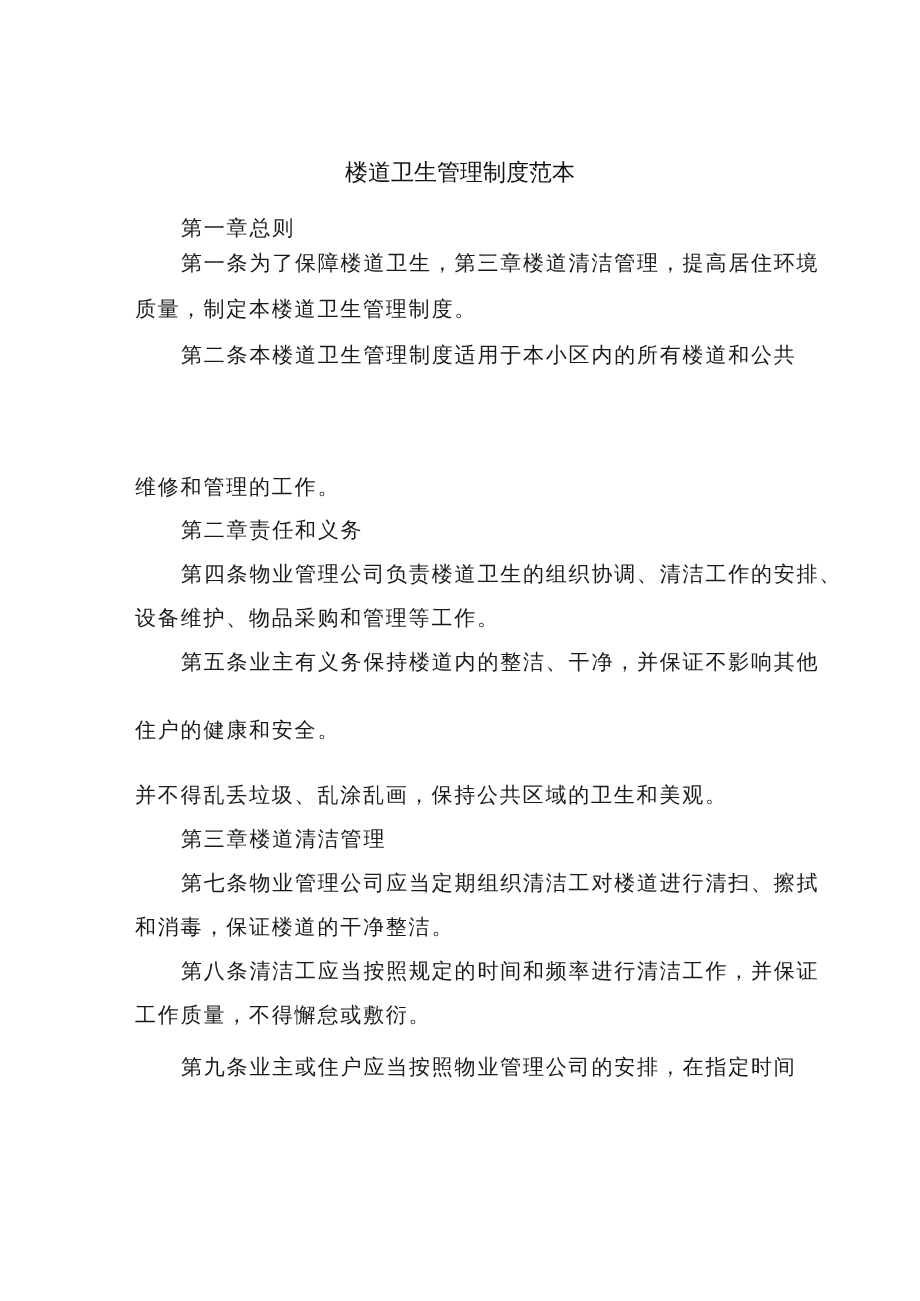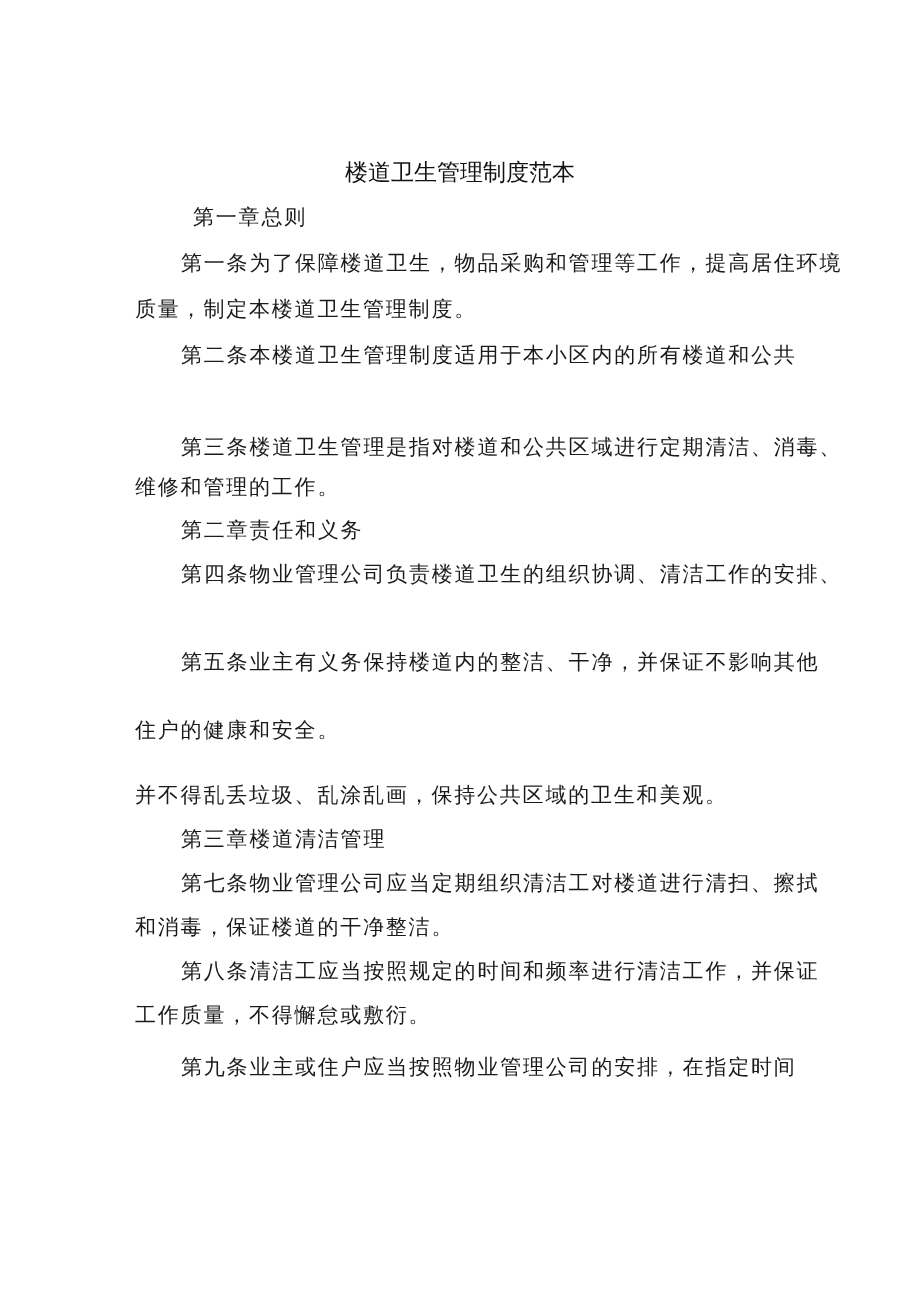--- a/index.html
+++ b/index.html
@@ -45,33 +45,33 @@
     }
     .indent { left: 181px; }
     .cont { left: 135px; }
   </style>
 </head>
 <body>
 
 <div class="page">
   <h1 class="title">楼道卫生管理制度范本</h1>
 
-  <div class="line indent" style="top:203px;margin-left:12px;">第一章总则</div>
+  <div class="line indent" style="top:214px;">第一章总则</div>
 
-  <div class="line indent" style="top:249px;">第一条为了保障楼道卫生，物品采购和管理等工作，提高居住环境</div>
+  <div class="line indent" style="top:249px;">第一条为了保障楼道卫生，第三章楼道清洁管理，提高居住环境</div>
   <div class="line cont" style="top:295px;">质量，制定本楼道卫生管理制度。</div>
 
   <div class="line indent" style="top:341px;">第二条本楼道卫生管理制度适用于本小区内的所有楼道和公共</div>
 
-  <div class="line indent" style="top:433px;">第三条楼道卫生管理是指对楼道和公共区域进行定期清洁、消毒、</div>
   <div class="line cont" style="top:473px;">维修和管理的工作。</div>
 
   <div class="line indent" style="top:516px;">第二章责任和义务</div>
 
   <div class="line indent" style="top:560px;font-family:Liberation Serif, serif;">第四条物业管理公司负责楼道卫生的组织协调、清洁工作的安排、</div>
+  <div class="line cont" style="top:604px;">设备维护、物品采购和管理等工作。</div>
 
   <div class="line indent" style="top:648px;">第五条业主有义务保持楼道内的整洁、干净，并保证不影响其他</div>
   <div class="line cont" style="top:692px;margin-top:24px;">住户的健康和安全。</div>
 
   <div class="line cont" style="top:781px;">并不得乱丢垃圾、乱涂乱画，保持公共区域的卫生和美观。</div>
 
   <div class="line indent" style="top:825px;">第三章楼道清洁管理</div>
 
   <div class="line indent" style="top:869px;">第七条物业管理公司应当定期组织清洁工对楼道进行清扫、擦拭</div>
   <div class="line cont" style="top:913px;">和消毒，保证楼道的干净整洁。</div>

